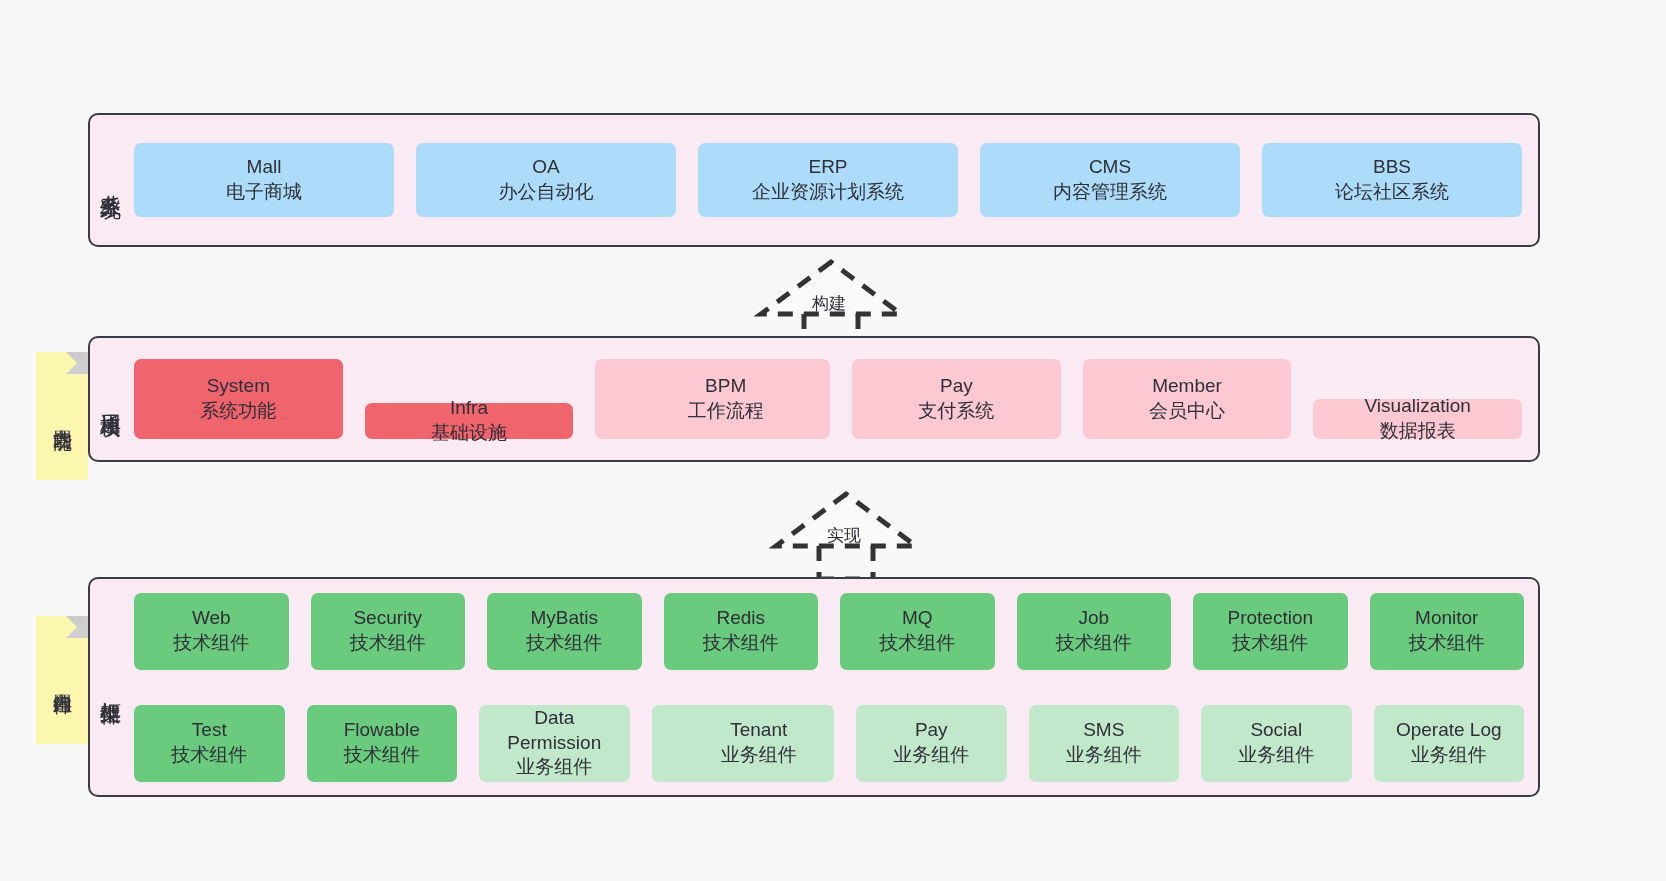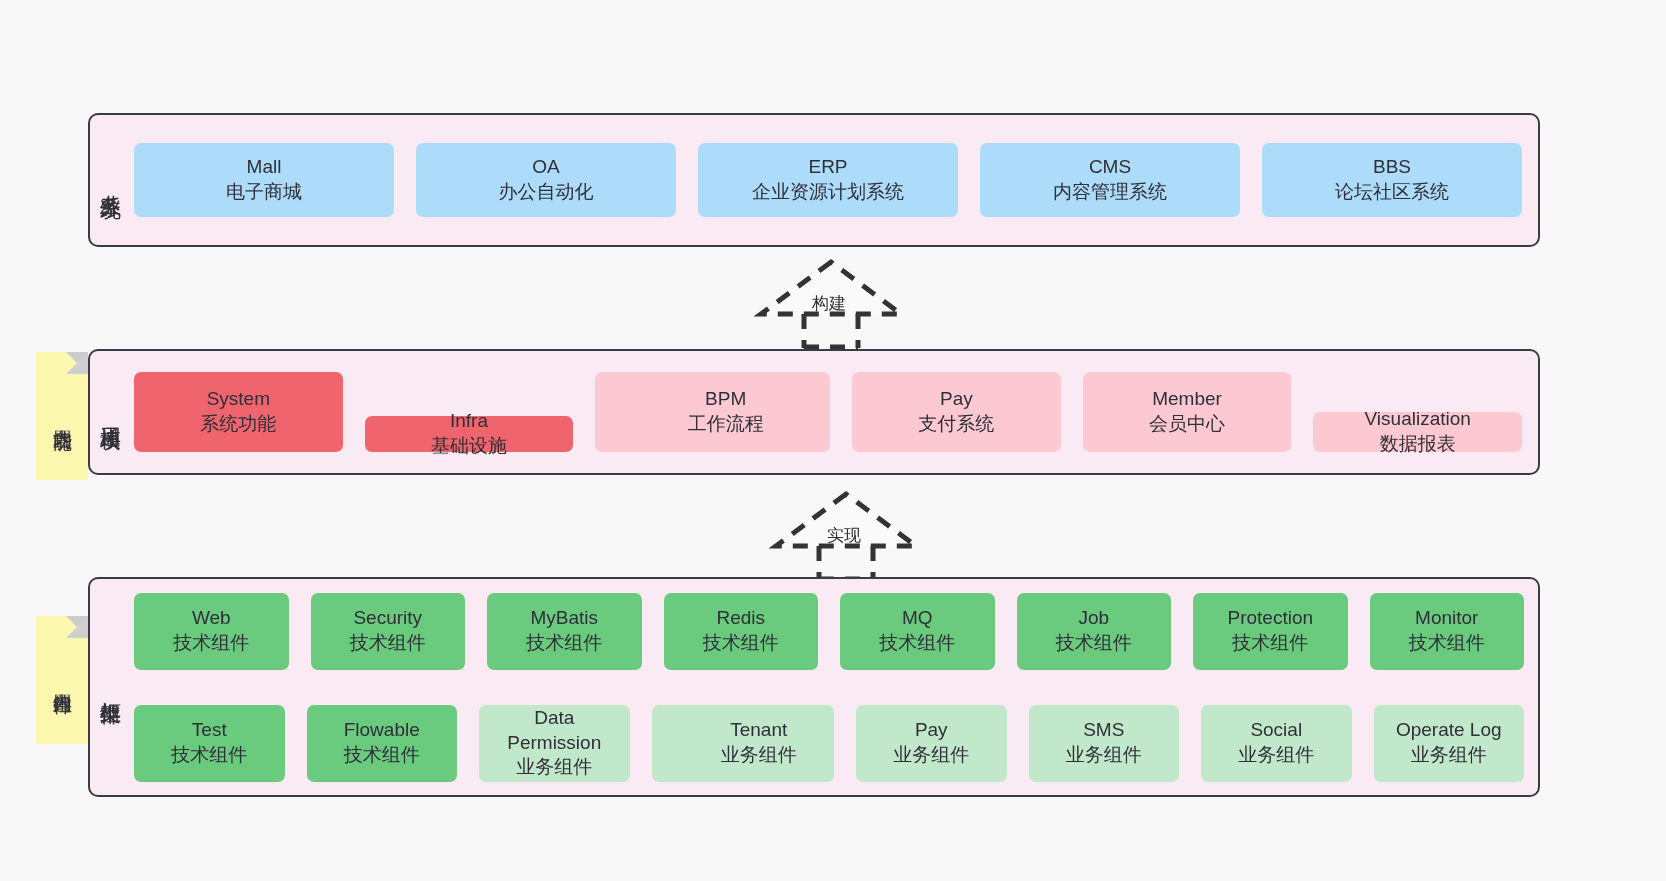--- a/index.html
+++ b/index.html
@@ -71,21 +71,21 @@
 
   
   .c-blue   {background:#ADDCFA;}
   .c-red    {background:#F0646E;}
   .c-pink   {background:#FCC9D3;}
   .c-green  {background:#6ACB7E;}
   .c-mint   {background:#C2E8CB;}
 
   
   #layer-business {left:88px;  top:113px; width:1452px; height:134px;}
-  #layer-common   {left:88px;  top:349px; width:1452px; height:126px;}
+  #layer-common   {left:88px;  top:336px; width:1452px; height:126px;}
   #layer-frame    {left:88px;  top:577px; width:1452px; height:220px;}
 
   #layer-business .box-row{height:74px;}
   #layer-common   .box-row{height:80px;}
   #layer-frame    .box-row{height:77px;}
 
   #layer-frame .layer-body{gap:35px;padding-right:14px;}
 
   
   .note{

